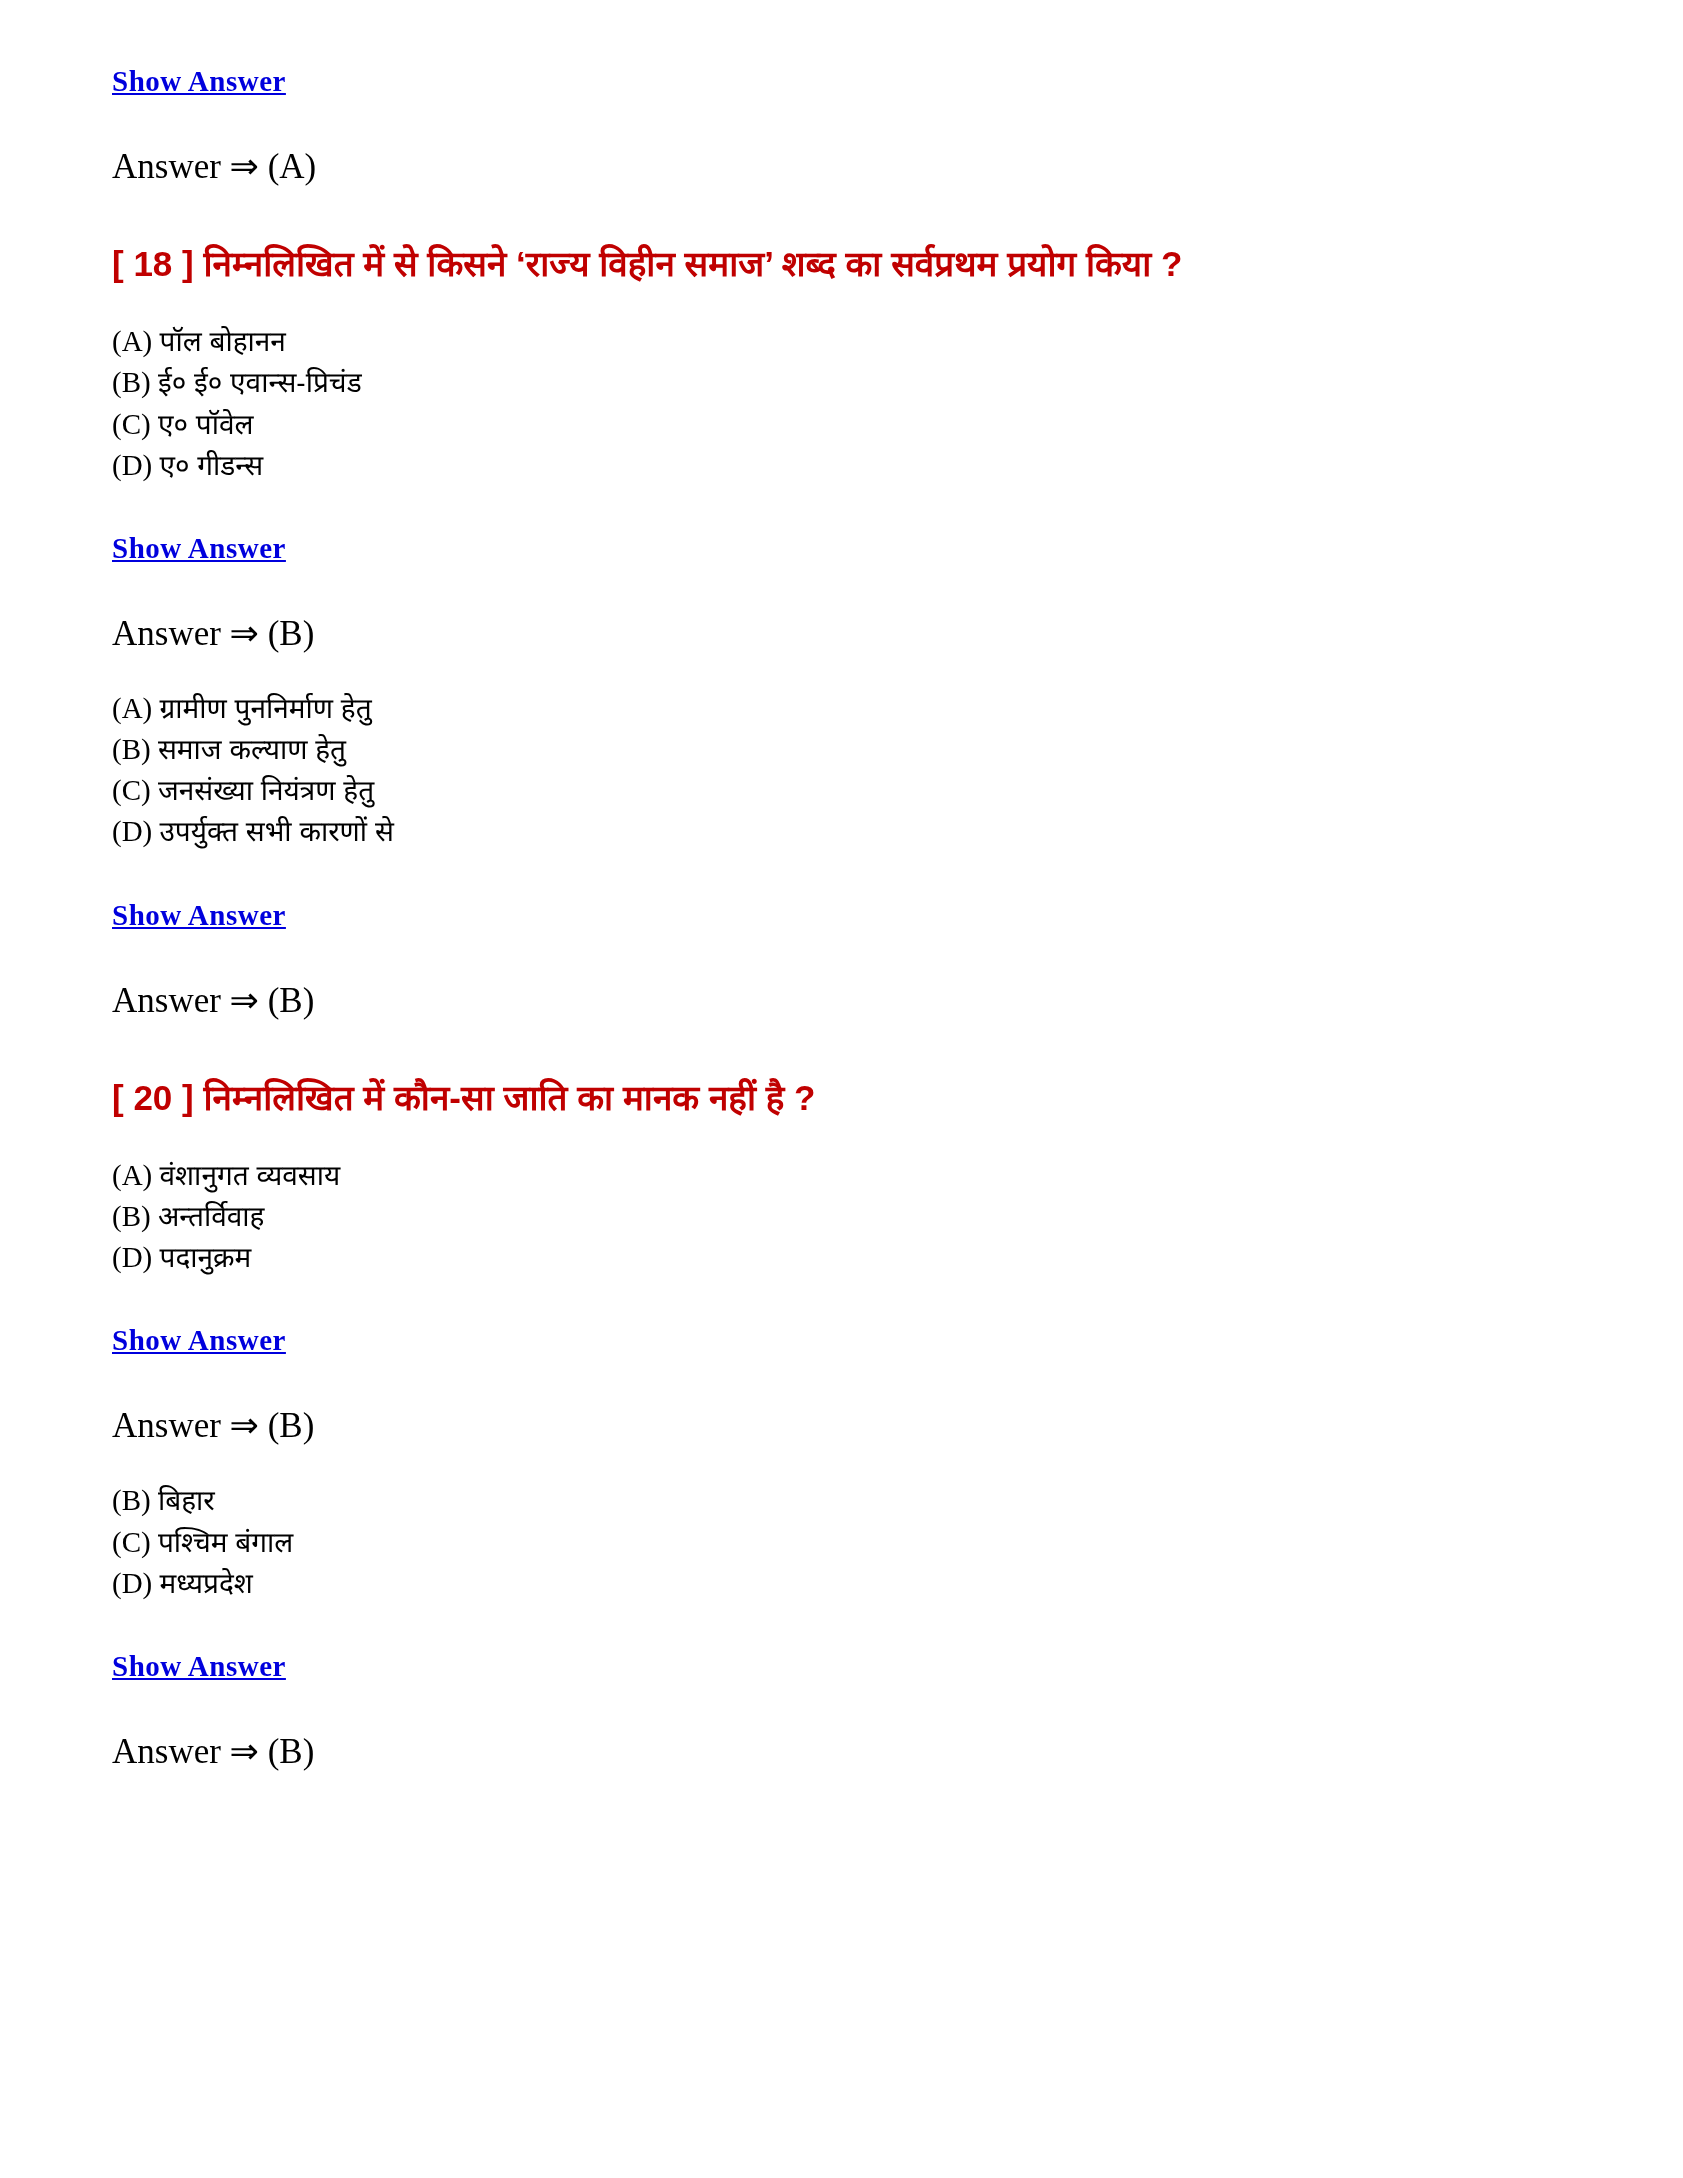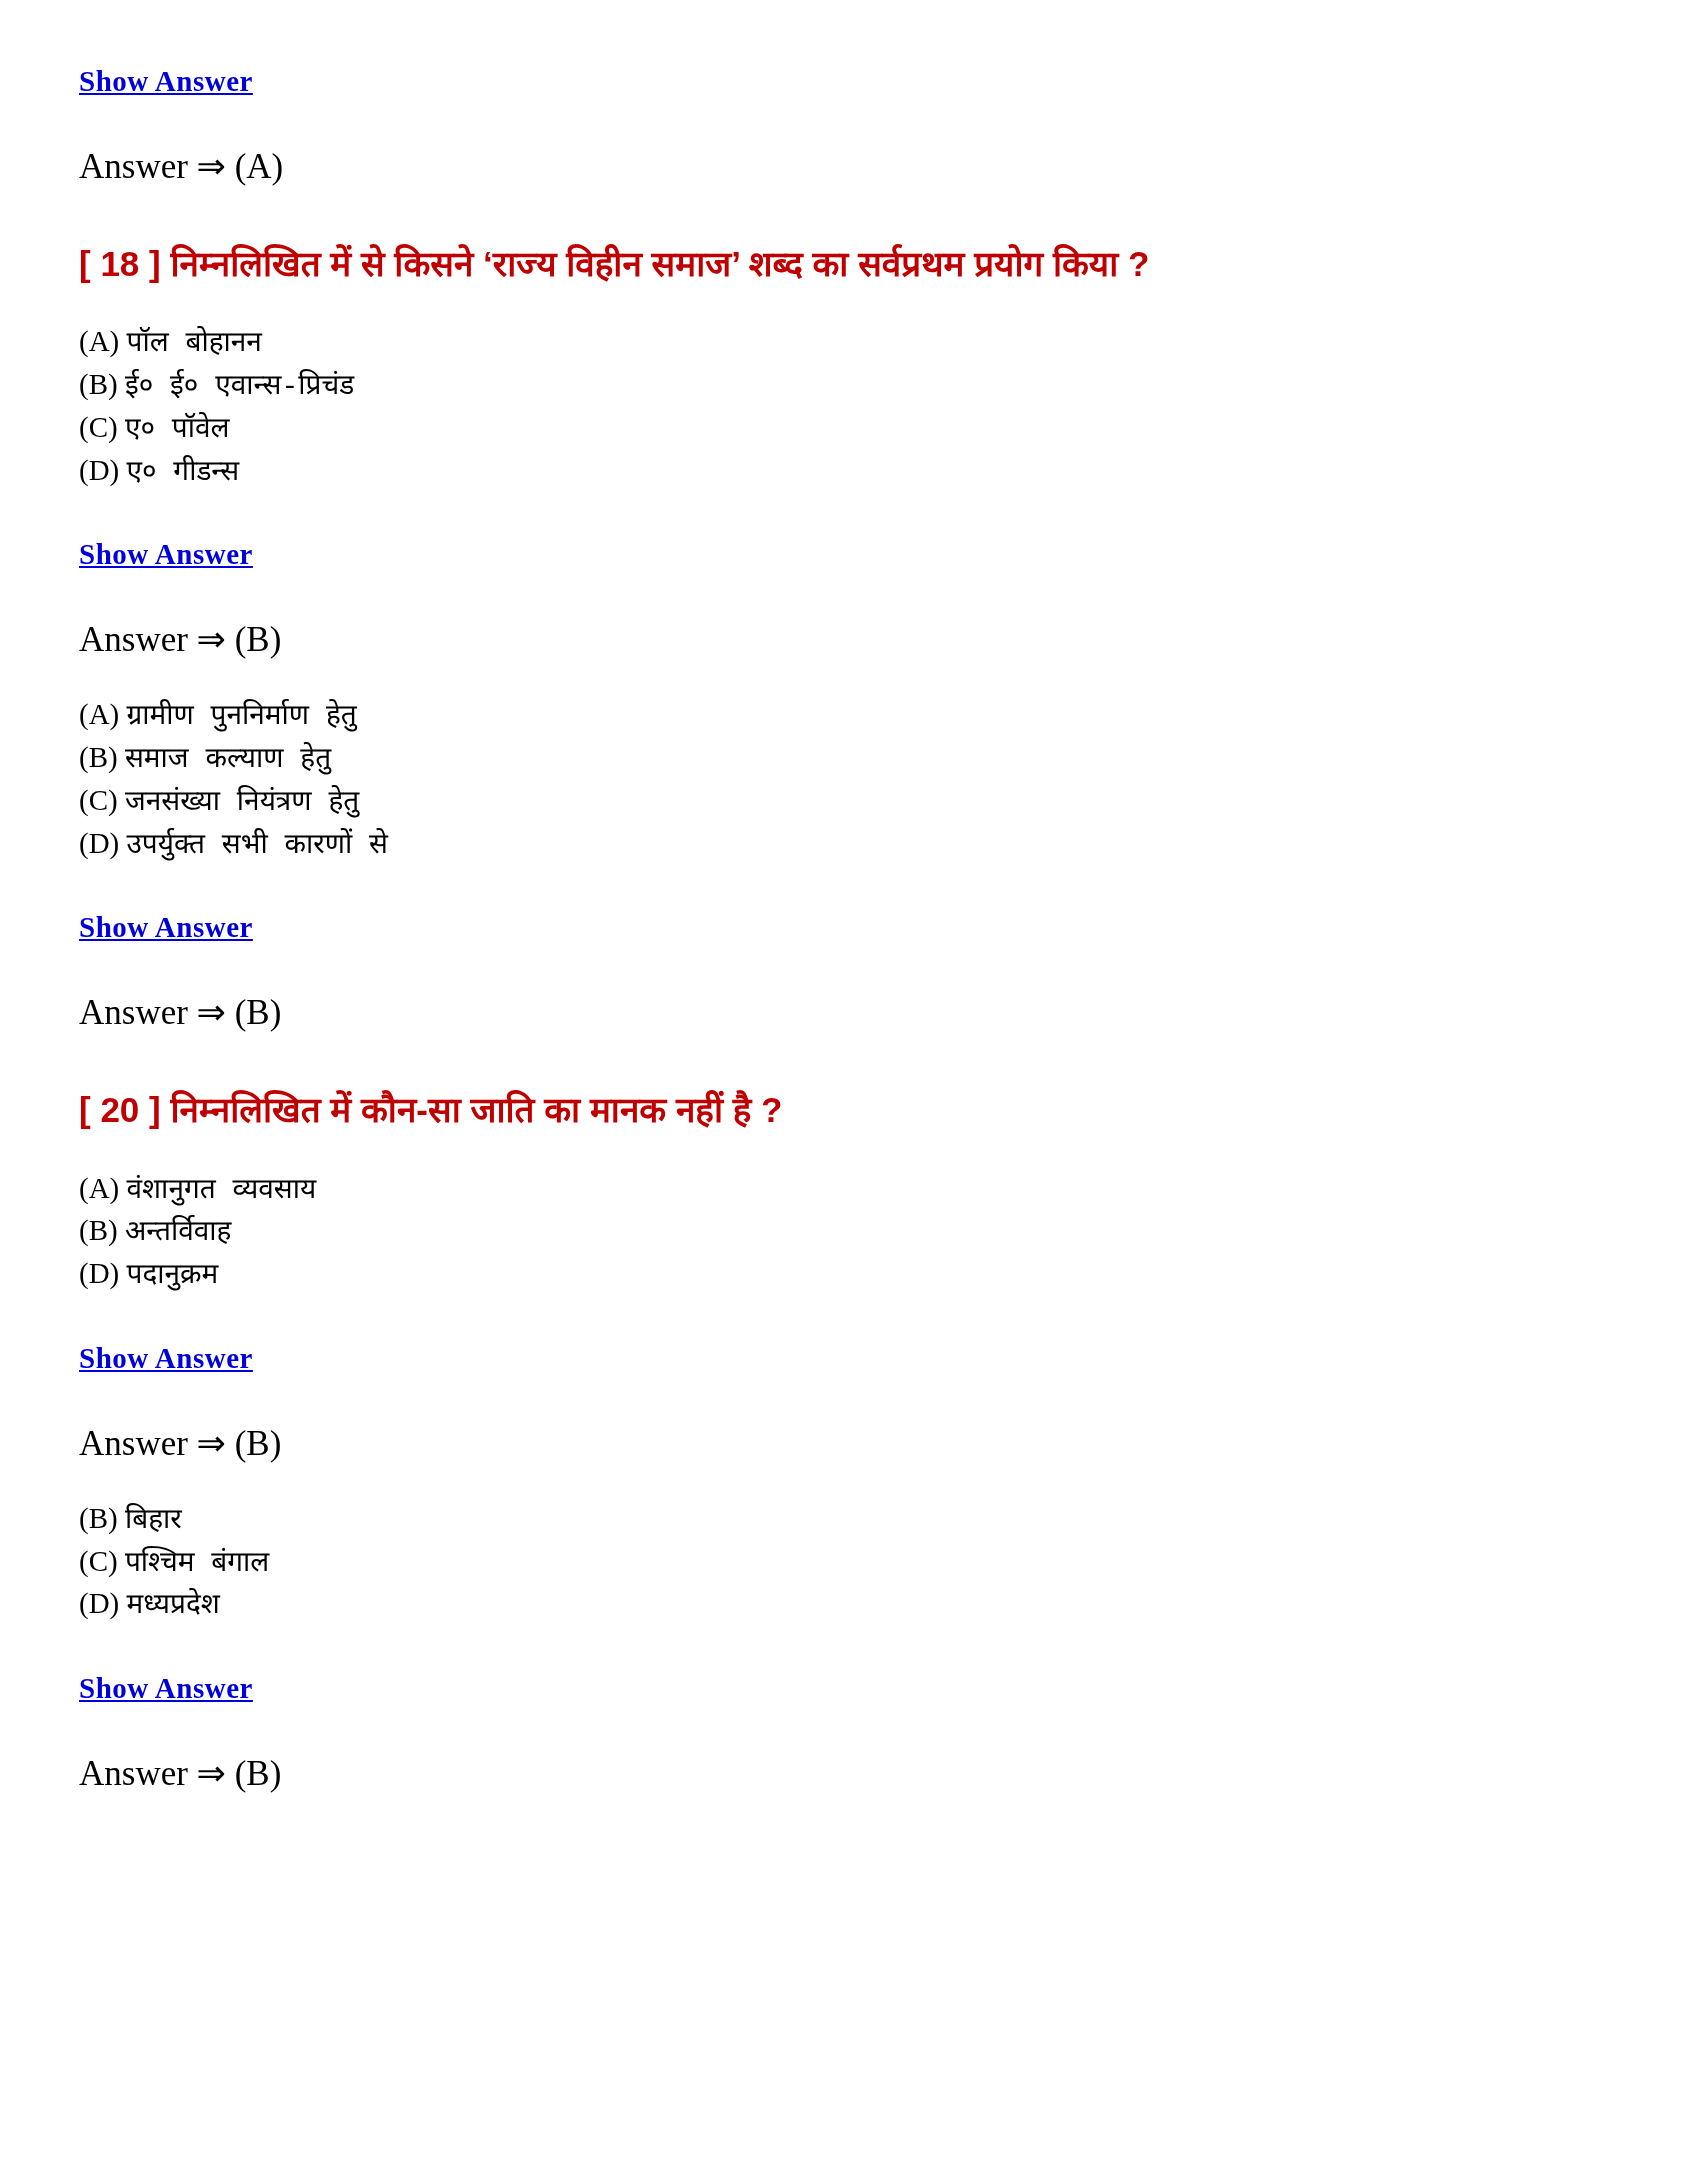--- a/index.html
+++ b/index.html
@@ -10,21 +10,21 @@
   body {
     width: 1683px;
     min-height: 2178px;
     font-family: "Liberation Serif", serif;
     color: #000000;
   }
   .page {
     width: 1683px;
     min-height: 2178px;
     box-sizing: border-box;
-    padding: 59px 99px 59px 79px;
+    padding: 59px 99px 59px 112px;
     position: relative;
   }
   .show-answer {
     display: inline-block;
     color: #0000dd;
     font-family: "Liberation Serif", serif;
     font-weight: bold;
     font-size: 29px;
     text-decoration: underline;
     letter-spacing: 0.5px;
@@ -52,21 +52,21 @@
     font-size: 29px;
     color: #000000;
     line-height: 1.42;
     white-space: nowrap;
   }
   .option .label {
     display: inline;
   }
   .option .otext {
     display: inline;
-    font-family: Liberation Mono, monospace;
+    font-family: Liberation Sans, sans-serif;
     font-size: 28px;
   }
   .block {
     margin-bottom: 0;
   }
   .sa-wrap {
     margin-top: 46px;
   }
   .first-sa {
     margin-top: 6px;

